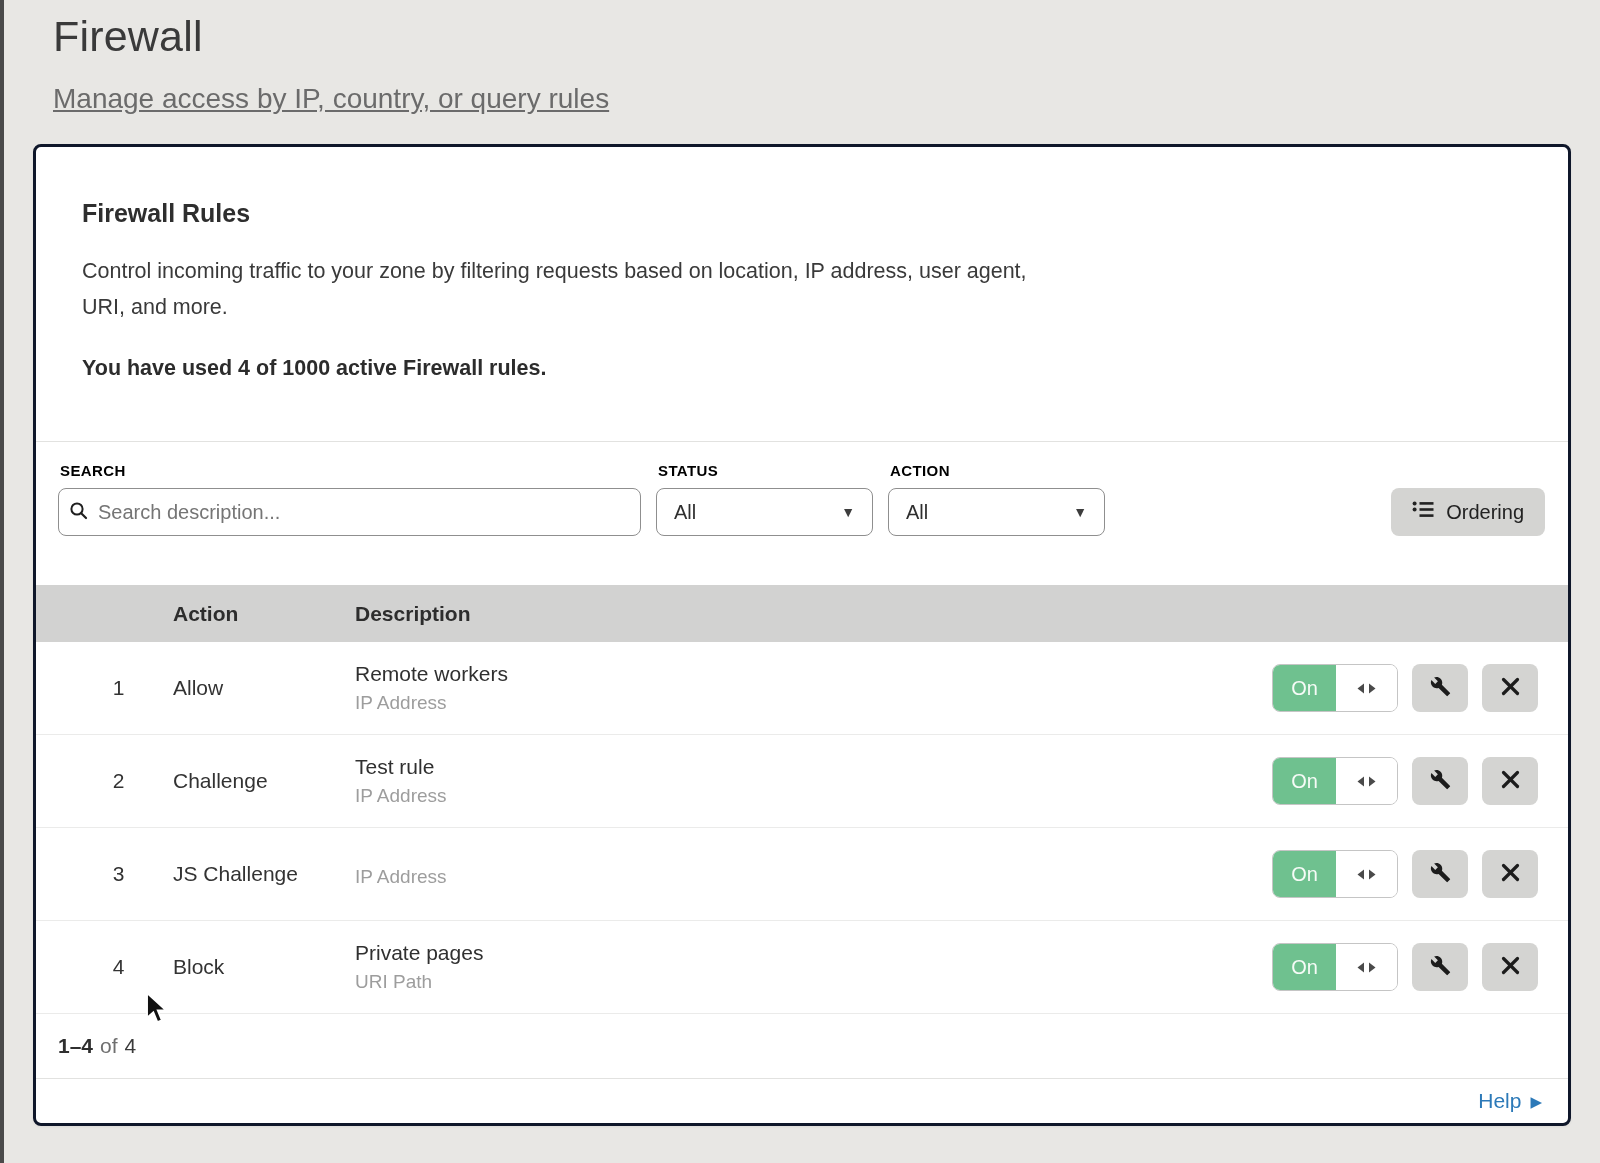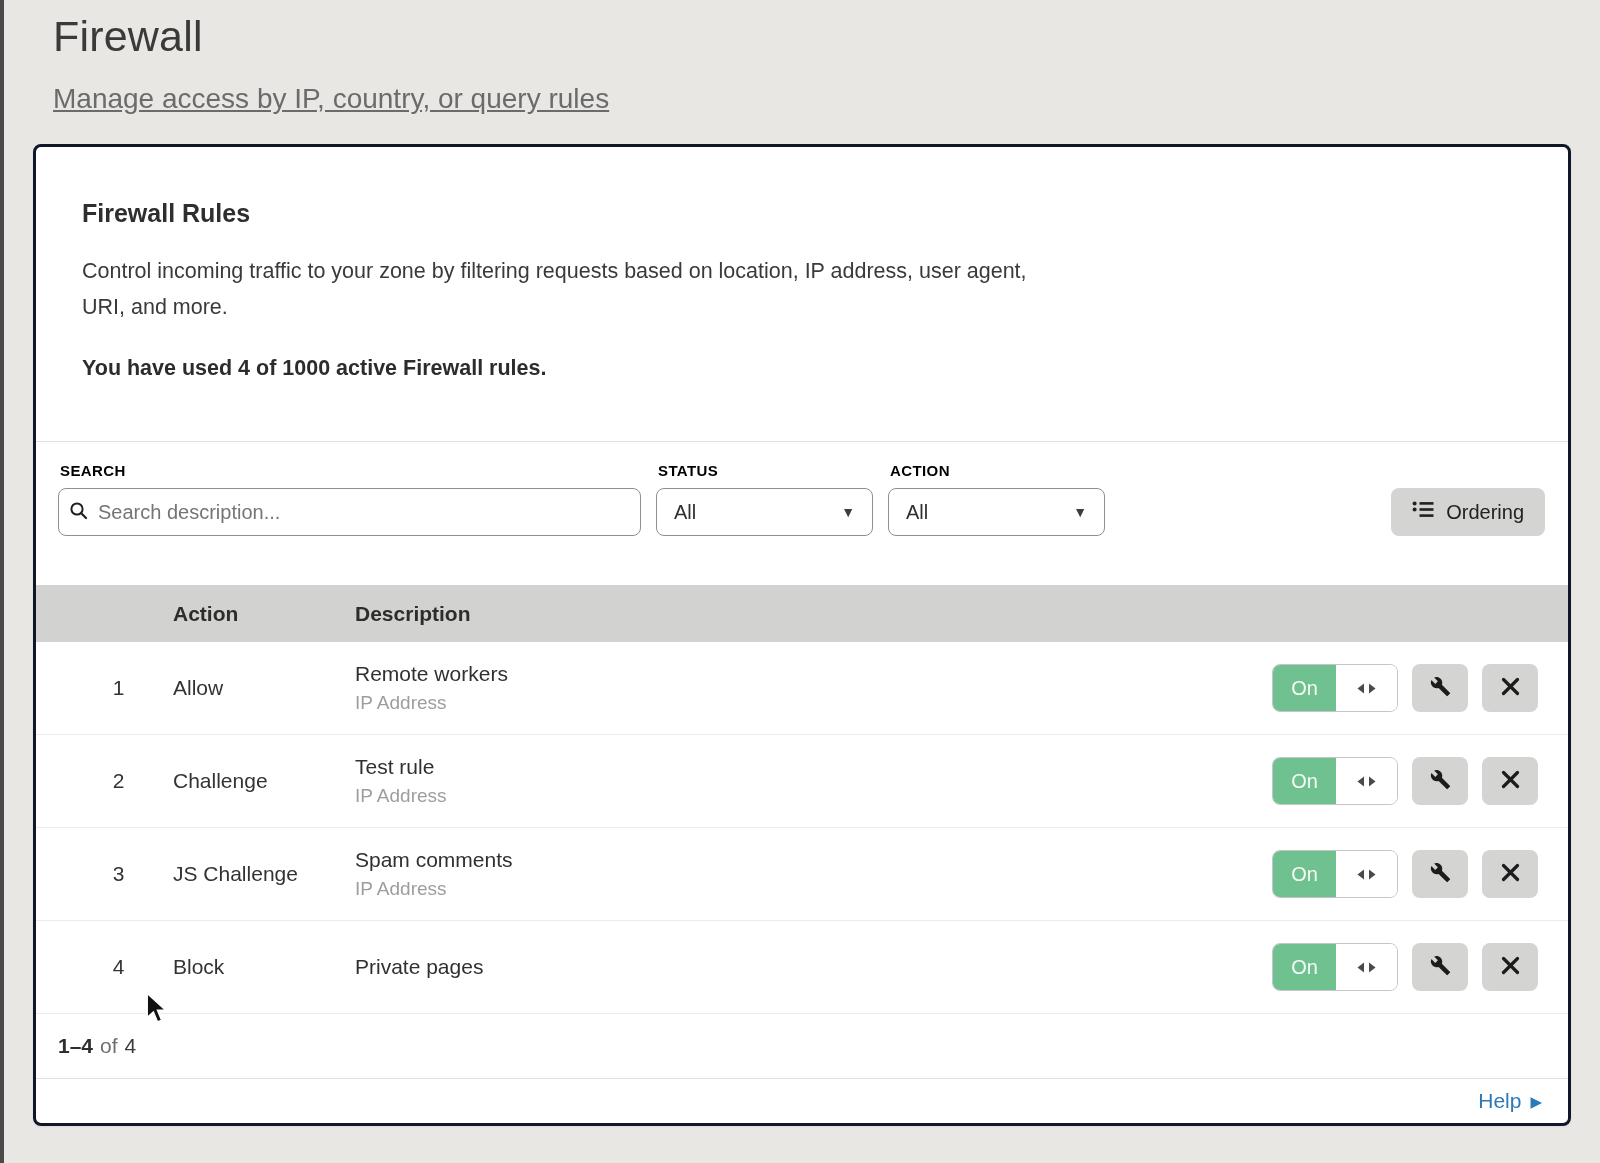--- a/index.html
+++ b/index.html
@@ -213,21 +213,20 @@
             </svg>
         </span>
       </button>
     </div>
   </div>
 
   <div class="trow">
     <div class="col-num rule-num">3</div>
     <div class="col-action rule-action">JS Challenge</div>
     <div class="col-desc">
-      <div class="desc-title">Spam comments</div>
       <div class="desc-sub">IP Address</div>
     </div>
     <div class="controls">
       <div class="toggle">
         <span class="toggle-on">On</span>
         <span class="toggle-knob">
           <svg width="21" height="13" viewBox="0 0 21 13">
               <polygon points="8,1.5 1.5,6.5 8,11.5" fill="#4a4a4a"></polygon>
               <polygon points="13,1.5 19.5,6.5 13,11.5" fill="#4a4a4a"></polygon>
             </svg>
@@ -249,20 +248,21 @@
         </span>
       </button>
     </div>
   </div>
 
   <div class="trow">
     <div class="col-num rule-num">4</div>
     <div class="col-action rule-action">Block</div>
     <div class="col-desc">
       <div class="desc-title">Private pages</div>
+      <div class="desc-sub">URI Path</div>
     </div>
     <div class="controls">
       <div class="toggle">
         <span class="toggle-on">On</span>
         <span class="toggle-knob">
           <svg width="21" height="13" viewBox="0 0 21 13">
               <polygon points="8,1.5 1.5,6.5 8,11.5" fill="#4a4a4a"></polygon>
               <polygon points="13,1.5 19.5,6.5 13,11.5" fill="#4a4a4a"></polygon>
             </svg>
         </span>

